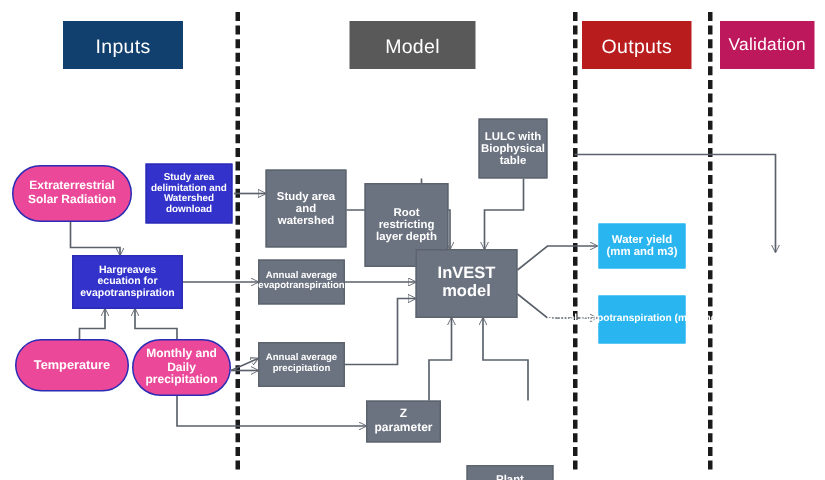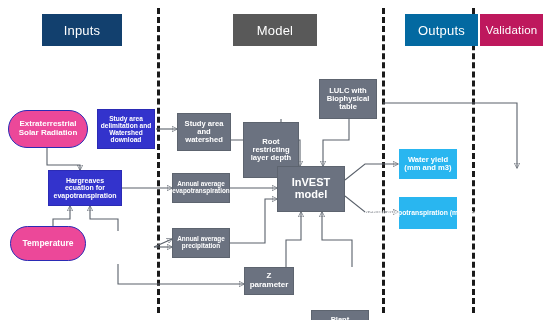--- a/index.html
+++ b/index.html
@@ -104,21 +104,21 @@
   <div class="divider" style="left:472px;"></div>
 
   <div class="banner" style="left:42px; top:14px; width:80px; height:32px; background:#12406e;">
     <span>Inputs</span>
   </div>
 
   <div class="banner" style="left:233px; top:14px; width:84px; height:32px; background:#595959;">
     <span>Model</span>
   </div>
 
-  <div class="banner" style="left:405px; top:14px; width:73px; height:32px; background:#0369a1;">
+  <div class="banner" style="left:388px; top:14px; width:73px; height:32px; background:#b91c1c;">
     <span>Outputs</span>
   </div>
 
   <div class="banner" style="left:480px; top:14px; width:63px; height:32px; background:#be185d; font-size:11.5px;">
     <span>Validation</span>
   </div>
 
   <svg id="wires" viewBox="0 0 550 320">
     <defs>
       <marker id="arrow" viewBox="0 0 10 10" refX="9" refY="5" markerWidth="5" markerHeight="5" orient="auto-start-reverse">
@@ -171,30 +171,33 @@
   </div>
 
   <div class="node blue" style="left:48px; top:170px; width:74px; height:36px; font-size:7px;">
     <span>Hargreaves ecuation for evapotranspiration</span>
   </div>
 
   <div class="node pill" style="left:10px; top:226px; width:76px; height:35px; font-size:8.5px;">
     <span>Temperature</span>
   </div>
 
-
-  <div class="node gray" style="left:177px; top:113px; width:54px; height:38px; font-size:7.6px;">
+  <div class="node pill" style="left:88px; top:226px; width:66px; height:38px; font-size:8px;">
+    <span>Monthly and Daily precipitation</span>
+  </div>
+
+  <div class="node gray" style="left:177px; top:113px; width:54px; height:52px; font-size:7.6px;">
     <span>Study area and watershed</span>
   </div>
 
   <div class="node gray" style="left:243px; top:79px; width:56px; height:56px; font-size:7.6px;margin-top:43px;">
     <span>Root restricting layer depth</span>
   </div>
 
-  <div class="node gray" style="left:319px; top:79px; width:58px; height:40px; font-size:7.6px;">
+  <div class="node gray" style="left:319px; top:79px; width:46px; height:40px; font-size:7.6px;">
     <span>LULC with Biophysical table</span>
   </div>
 
   <div class="node gray" style="left:172px; top:173px; width:58px; height:30px; font-size:6.4px;">
     <span>Annual average evapotranspiration</span>
   </div>
 
   <div class="node gray" style="left:172px; top:228px; width:58px; height:30px; font-size:6.4px;">
     <span>Annual average precipitation</span>
   </div>

